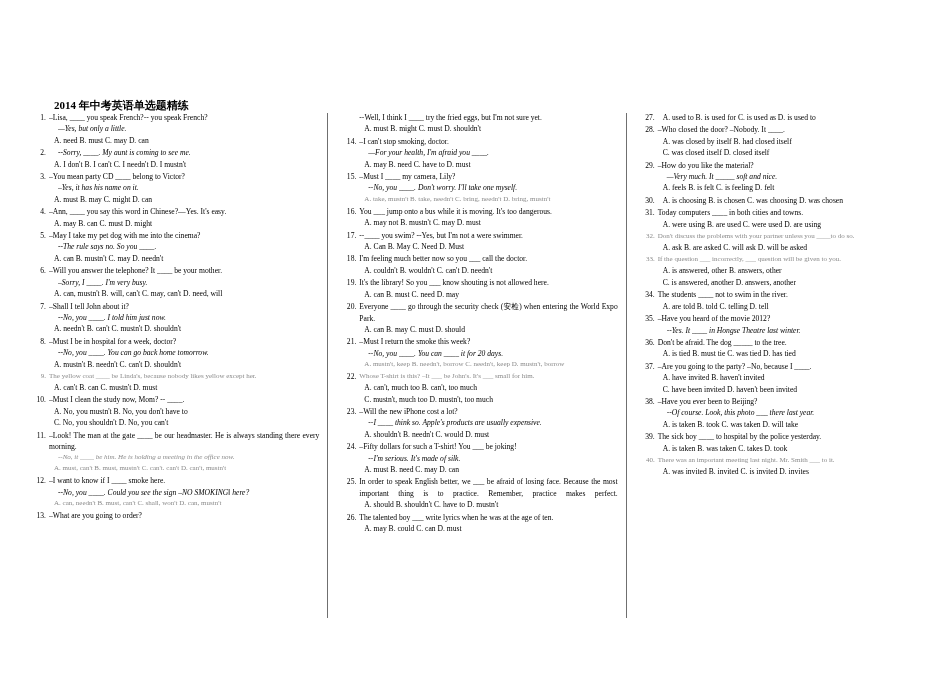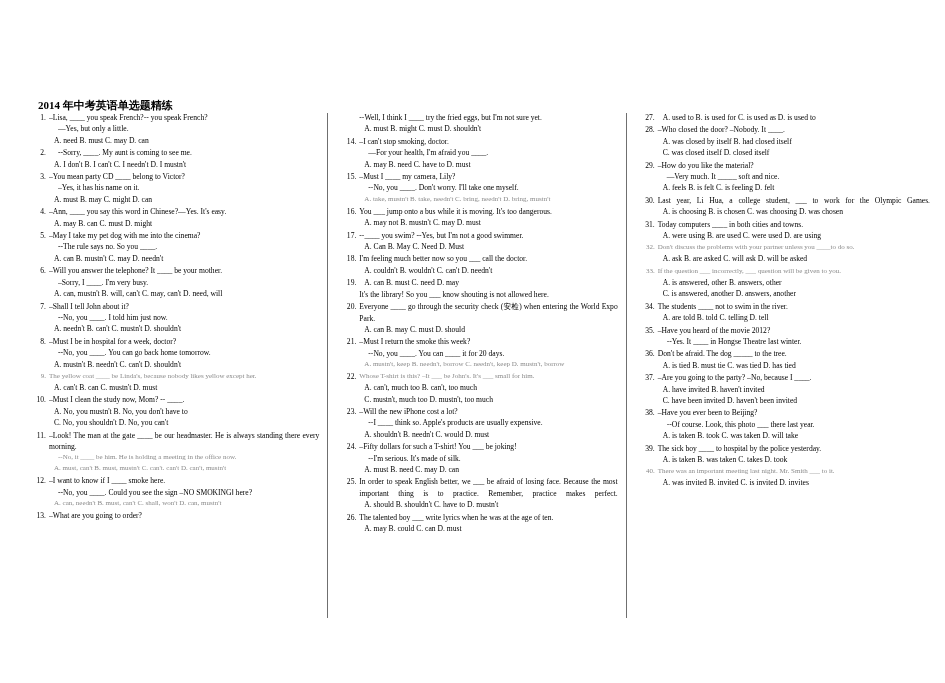--- a/index.html
+++ b/index.html
@@ -18,21 +18,21 @@
     position: absolute;
     left: 8px;
     top: 20px;
     width: 929px;
     height: 643px;
     background: #ffffff;
     box-sizing: border-box;
   }
   #doc-title {
     position: absolute;
-    left: 30px;
+    left: 46px;
     top: 78px;
     font-size: 11px;
     font-weight: bold;
     letter-spacing: 0px;
     white-space: nowrap;
     font-family: Liberation Serif, serif;
   }
   .columns {
     position: absolute;
     left: 22px;
@@ -76,21 +76,21 @@
     font-size: 7.6px;
     line-height: 11.4px;
     text-align: justify;
     white-space: normal;
   }
   .line.nowrap { white-space: nowrap; }
   .line.just {
     text-align: justify;
     text-align-last: justify;
   }
-  .line.indent { padding-left: 9px; }
+  .line.indent { padding-left: 9px; font-style: italic; }
   .line.opts { padding-left: 5px; }
   .line.opts2 { padding-left: 5px; }
   .faded { color: #8a8a8a; font-size: 7px; line-height: 11px; }
 </style>
 </head>
 <body>
 
 <div id="page">
 
   <div id="doc-title">2014 年中考英语单选题精练</div>
@@ -247,38 +247,38 @@
         <div class="qnum">16.</div>
         <div class="qbody">
           <div class="line">You ___ jump onto a bus while it is moving. It's too dangerous.</div>
           <div class="line opts">A. may not    B. mustn't    C. may    D. must</div>
         </div>
       </div>
 
       <div class="q">
         <div class="qnum">17.</div>
         <div class="qbody">
-          <div class="line">--____ you swim?   --Yes, but I'm not a good swimmer.</div>
+          <div class="line">--____ you swim?   --Yes, but I'm not a were swimmer.</div>
           <div class="line opts">A. Can    B. May    C. Need     D. Must</div>
         </div>
       </div>
 
       <div class="q">
         <div class="qnum">18.</div>
         <div class="qbody">
           <div class="line">I'm feeling much better now so you ___ call the doctor.</div>
           <div class="line opts">A. couldn't   B. wouldn't   C. can't    D. needn't</div>
         </div>
       </div>
 
       <div class="q">
         <div class="qnum">19.</div>
         <div class="qbody">
+          <div class="line">It's the library! So you ___ know shouting is not allowed here.</div>
           <div class="line opts">A. can     B. must     C. need    D. may</div>
-          <div class="line">It's the library! So you ___ know shouting is not allowed here.</div>
         </div>
       </div>
 
       <div class="q">
         <div class="qnum">20.</div>
         <div class="qbody">
           <div class="line just">Everyone ____ go through the security check (安检) when entering the World Expo Park.</div>
           <div class="line opts">A. can      B. may     C. must    D. should</div>
         </div>
       </div>
@@ -362,21 +362,20 @@
         <div class="qbody">
           <div class="line">–How do you like the material?</div>
           <div class="line indent">—Very much. It _____ soft and nice.</div>
           <div class="line opts">A. feels    B. is felt   C. is feeling    D. felt</div>
         </div>
       </div>
 
       <div class="q">
         <div class="qnum">30.</div>
         <div class="qbody">
-          <div class="line just">Last year, Li Hua, a college student, ___ to work for the Olympic Games.</div>
           <div class="line opts">A. is choosing B. is chosen   C. was choosing   D. was chosen</div>
         </div>
       </div>
 
       <div class="q">
         <div class="qnum">31.</div>
         <div class="qbody">
           <div class="line">Today computers ____ in both cities and towns.</div>
           <div class="line opts">A. were using   B. are used   C. were used   D. are using</div>
         </div>

